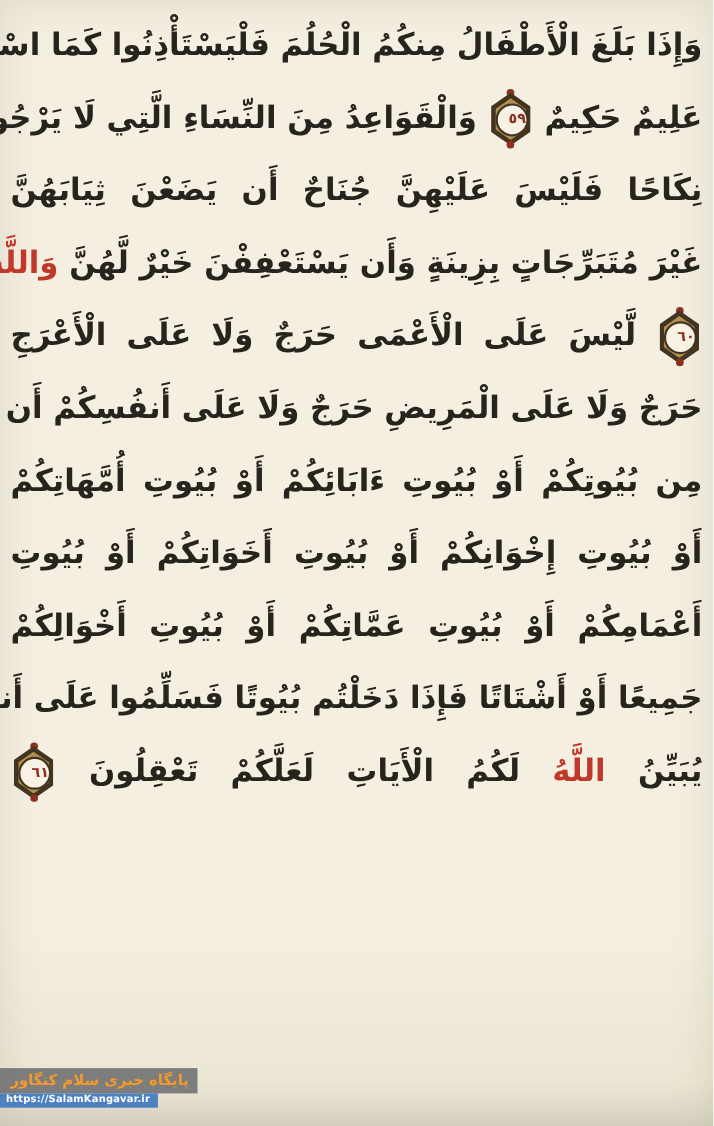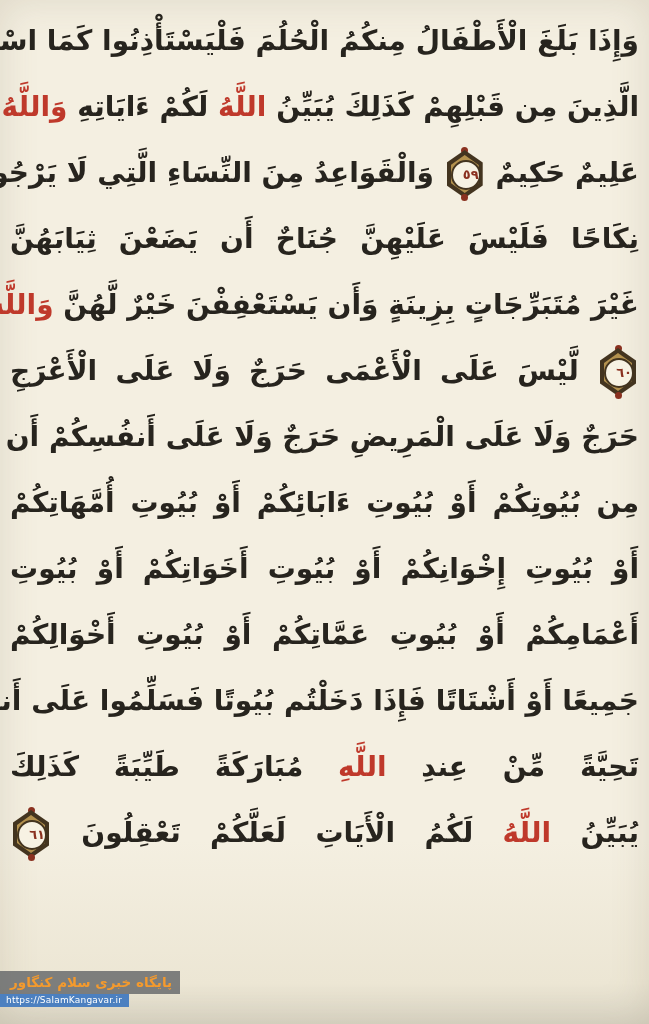--- a/index.html
+++ b/index.html
@@ -96,46 +96,44 @@
     font-weight: 700;
     padding: 3px 8px 4px 10px;
     margin-top: 31px;
   }
   .wm-url {
     display: block;
     width: max-content;
     background: var(--watermark-url-bg);
     color: var(--watermark-url-color);
     font-size: 9px;
-    font-weight: 400;
+    font-weight: 700;
     padding: 1px 7px 2px 6px;
     letter-spacing: 0.2px;
   }
 </style>
 </head>
 <body>
 
 <div class="page">
   <div class="text-block" id="quran-lines">
       <div class="line"><span class="seg">وَإِذَا بَلَغَ الْأَطْفَالُ مِنكُمُ الْحُلُمَ فَلْيَسْتَأْذِنُوا كَمَا اسْتَأْذَنَ</span></div>
-      <div class="line"><span class="seg">الَّذِينَ مِن قَبْلِهِمْ كَذَلِكَ يُبَيِّنُ </span><span class="seg allah">اللَّهُ</span><span class="seg"> لَكُمْ ءَايَاتِهِ </span><span class="seg allah">وَاللَّهُ</span></div>
       <div class="line"><span class="seg">عَلِيمٌ حَكِيمٌ </span><span class="verse-marker"><span class="vm-hex"></span><span class="vm-hex-in"></span><span class="vm-circle">
             <span class="vm-num">٥٩</span>
           </span></span><span class="seg"> وَالْقَوَاعِدُ مِنَ النِّسَاءِ الَّتِي لَا يَرْجُونَ</span></div>
       <div class="line"><span class="seg">نِكَاحًا فَلَيْسَ عَلَيْهِنَّ جُنَاحٌ أَن يَضَعْنَ ثِيَابَهُنَّ</span></div>
       <div class="line"><span class="seg">غَيْرَ مُتَبَرِّجَاتٍ بِزِينَةٍ وَأَن يَسْتَعْفِفْنَ خَيْرٌ لَّهُنَّ </span><span class="seg allah">وَاللَّهُ</span></div>
       <div class="line"><span class="verse-marker"><span class="vm-hex"></span><span class="vm-hex-in"></span><span class="vm-circle">
             <span class="vm-num">٦٠</span>
           </span></span><span class="seg"> لَّيْسَ عَلَى الْأَعْمَى حَرَجٌ وَلَا عَلَى الْأَعْرَجِ</span></div>
       <div class="line"><span class="seg">حَرَجٌ وَلَا عَلَى الْمَرِيضِ حَرَجٌ وَلَا عَلَى أَنفُسِكُمْ أَن تَأْكُلُوا</span></div>
       <div class="line"><span class="seg">مِن بُيُوتِكُمْ أَوْ بُيُوتِ ءَابَائِكُمْ أَوْ بُيُوتِ أُمَّهَاتِكُمْ</span></div>
       <div class="line"><span class="seg">أَوْ بُيُوتِ إِخْوَانِكُمْ أَوْ بُيُوتِ أَخَوَاتِكُمْ أَوْ بُيُوتِ</span></div>
       <div class="line"><span class="seg">أَعْمَامِكُمْ أَوْ بُيُوتِ عَمَّاتِكُمْ أَوْ بُيُوتِ أَخْوَالِكُمْ</span></div>
       <div class="line"><span class="seg">جَمِيعًا أَوْ أَشْتَاتًا فَإِذَا دَخَلْتُم بُيُوتًا فَسَلِّمُوا عَلَى أَنفُسِكُمْ</span></div>
-      <div class="line"><span class="seg">تَحِيَّةً مِّنْ عِندِ </span><span class="seg allah">اللَّهِ</span><span class="seg"> مُبَارَكَةً طَيِّبَةً كَذَلِكَ</span></div>
       <div class="line"><span class="seg">يُبَيِّنُ </span><span class="seg allah">اللَّهُ</span><span class="seg"> لَكُمُ الْأَيَاتِ لَعَلَّكُمْ تَعْقِلُونَ </span><span class="verse-marker"><span class="vm-hex"></span><span class="vm-hex-in"></span><span class="vm-circle">
             <span class="vm-num">٦١</span>
           </span></span></div>
     </div>
   <div class="watermark">
     <span class="wm-title">پایگاه خبری سلام کنگاور</span>
     <span class="wm-url">https://SalamKangavar.ir</span>
   </div>
 </div>
 

